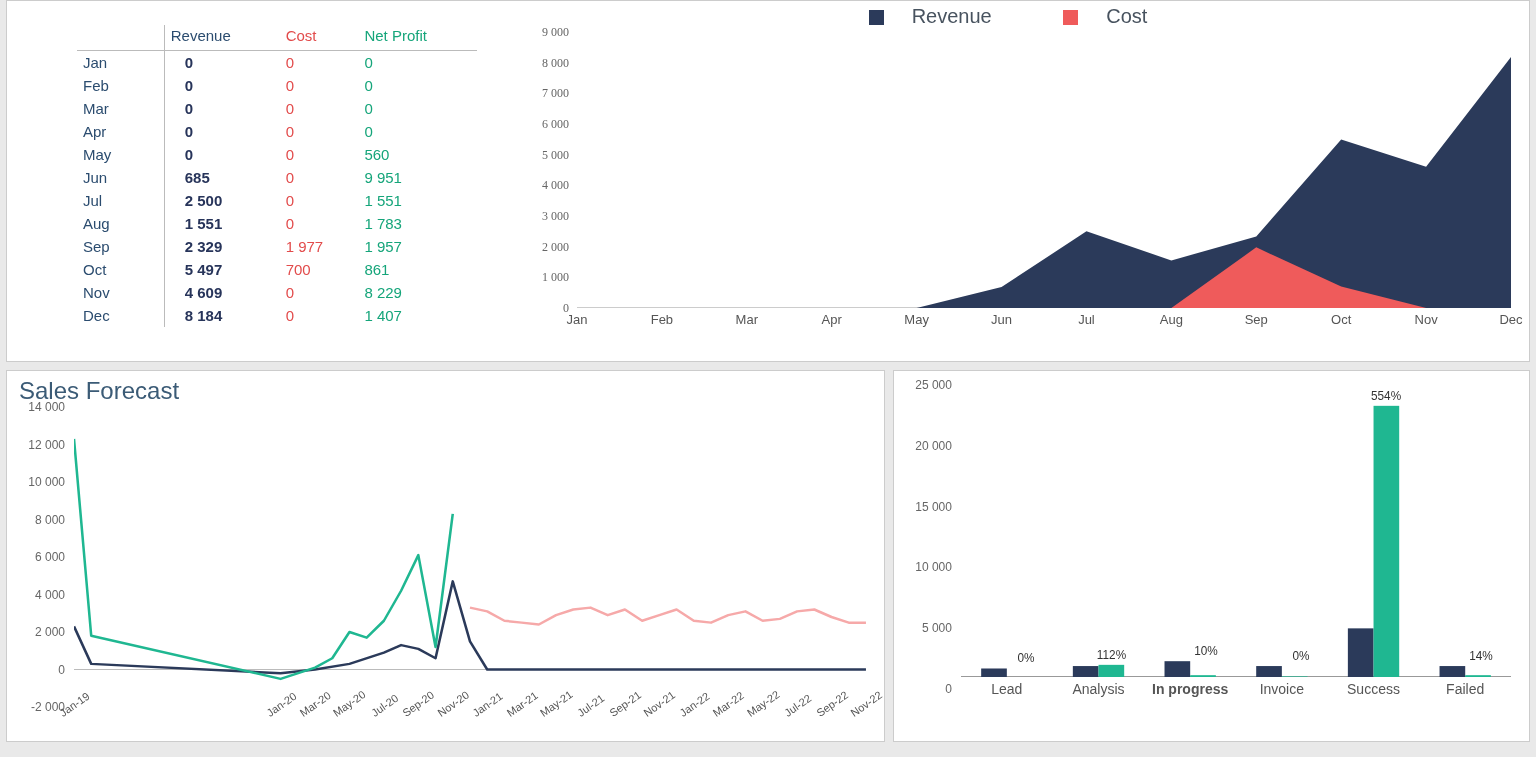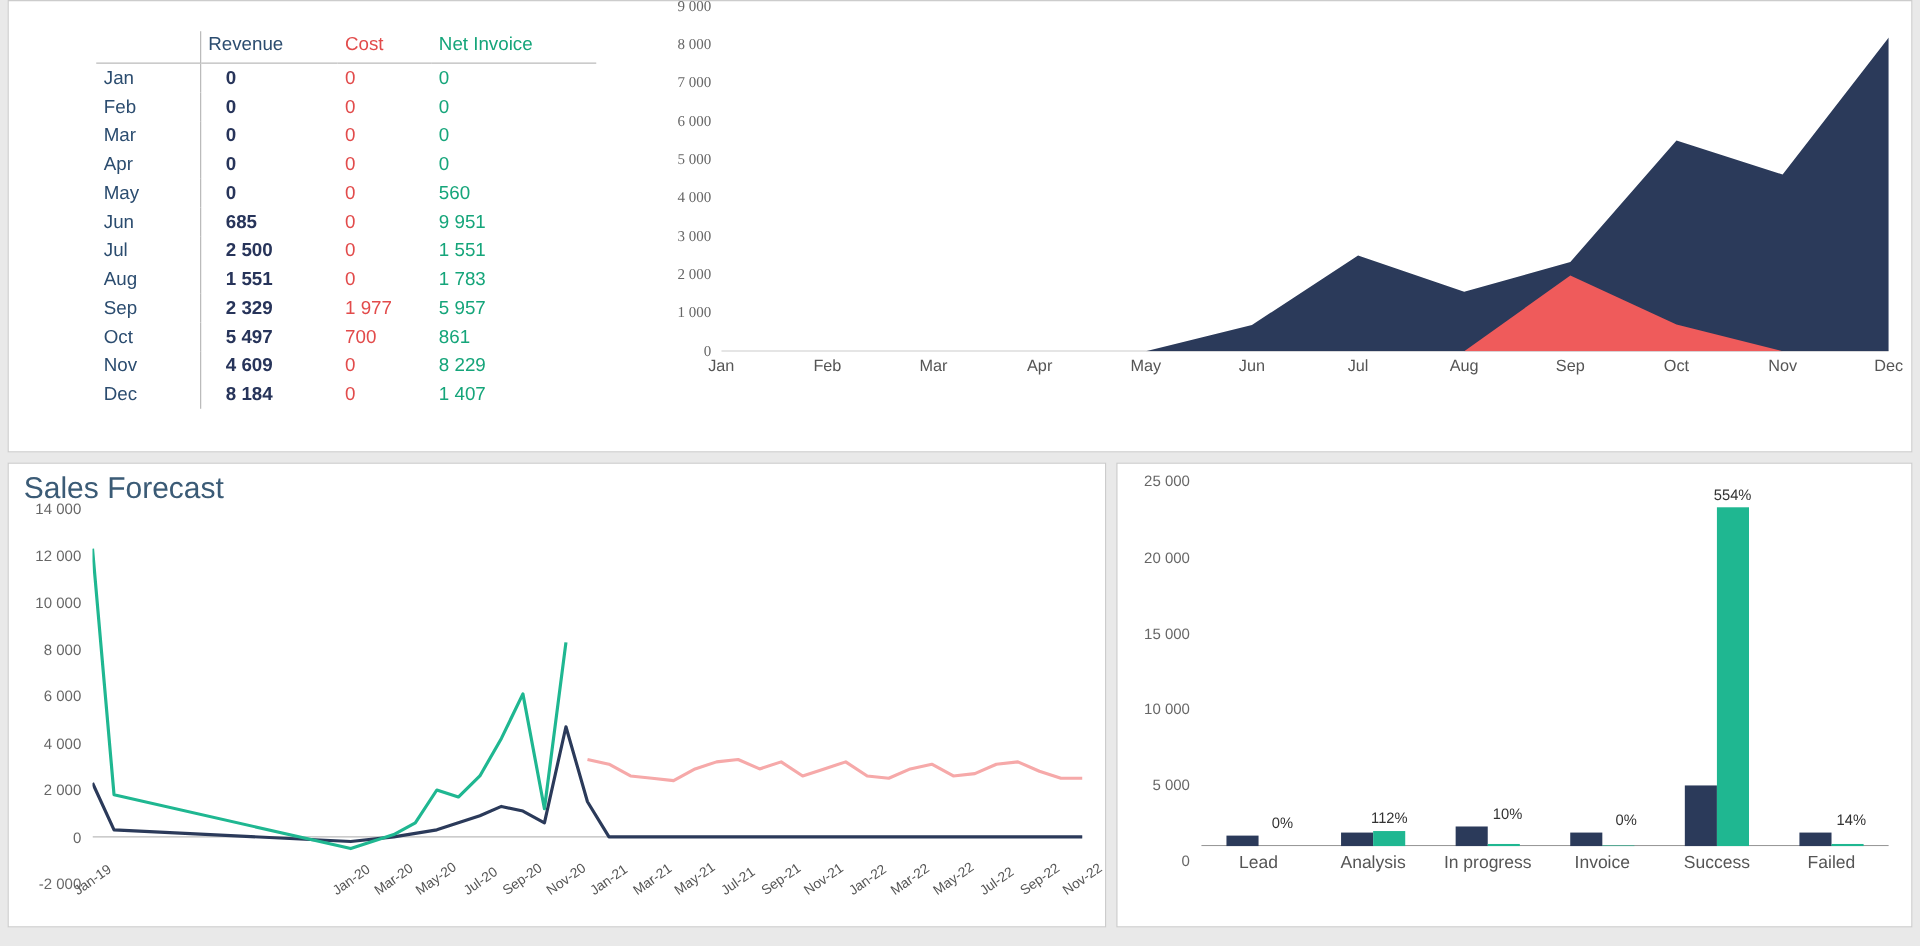--- a/index.html
+++ b/index.html
@@ -77,21 +77,21 @@
 
 <div class="row1">
  <div class="panel">
    <div class="table-wrap">
      <table>
        <thead>
             <tr>
          <th></th>
          <th class="th-rev">Revenue</th>
          <th class="th-cost">Cost</th>
-         <th class="th-net">Net Invoice</th>
+         <th class="th-net">Net Profit</th>
        </tr>
           </thead>
        <tbody id="tbl-body">
             <tr>
               <td class="c-month">Jan</td>
               <td class="c-rev">0</td>
               <td class="c-cost">0</td>
               <td class="c-net">0</td>
             </tr>
             <tr>
@@ -133,21 +133,21 @@
             <tr>
               <td class="c-month">Aug</td>
               <td class="c-rev">1 551</td>
               <td class="c-cost">0</td>
               <td class="c-net">1 783</td>
             </tr>
             <tr>
               <td class="c-month">Sep</td>
               <td class="c-rev">2 329</td>
               <td class="c-cost">1 977</td>
-              <td class="c-net">5 957</td>
+              <td class="c-net">1 957</td>
             </tr>
             <tr>
               <td class="c-month">Oct</td>
               <td class="c-rev">5 497</td>
               <td class="c-cost">700</td>
               <td class="c-net">861</td>
             </tr>
             <tr>
               <td class="c-month">Nov</td>
               <td class="c-rev">4 609</td>
@@ -157,20 +157,24 @@
             <tr>
               <td class="c-month">Dec</td>
               <td class="c-rev">8 184</td>
               <td class="c-cost">0</td>
               <td class="c-net">1 407</td>
             </tr>
           </tbody>
      </table>
    </div>
    <div class="area-wrap">
+     <div class="legend-top">
+       <span><i class="sw sw-navy"></i><span>Revenue</span></span>
+       <span><i class="sw sw-red"></i><span>Cost</span></span>
+     </div>
      <div class="chart-box">
        <div class="y-ticks" id="area-y">
             <div style="top: 100%;">0</div>
             <div style="top: 88.8889%;">1 000</div>
             <div style="top: 77.7778%;">2 000</div>
             <div style="top: 66.6667%;">3 000</div>
             <div style="top: 55.5556%;">4 000</div>
             <div style="top: 44.4444%;">5 000</div>
             <div style="top: 33.3333%;">6 000</div>
             <div style="top: 22.2222%;">7 000</div>
@@ -272,20 +276,20 @@
           <rect x="393.8666666666667" y="252" width="26.133333333333333" height="48" fill="#2b3a5a"></rect>
           <rect x="420" y="32.39999999999998" width="26.133333333333333" height="267.6" fill="#1fb791"></rect>
           <text class="bar-label" x="448.1333333333333" y="26.399999999999977" text-anchor="end">554%</text>
           <rect x="487.19999999999993" y="289.2" width="26.133333333333333" height="10.800000000000011" fill="#2b3a5a"></rect>
           <rect x="513.3333333333333" y="298.2" width="26.133333333333333" height="1.8000000000000114" fill="#1fb791"></rect>
           <text class="bar-label" x="541.4666666666666" y="283.2" text-anchor="end">14%</text>
         </svg>
       <div class="fn-x" id="fn-x">
           <div style="left: 8.33333%;">Lead</div>
           <div style="left: 25%;">Analysis</div>
-          <div style="left: 41.6667%;">In progress</div>
+          <div style="left: 41.6667%; font-weight: bold;">In progress</div>
           <div style="left: 58.3333%;">Invoice</div>
           <div style="left: 75%;">Success</div>
           <div style="left: 91.6667%;">Failed</div>
         </div>
     </div>
   </div>
 </div>
 
 </body></html>

